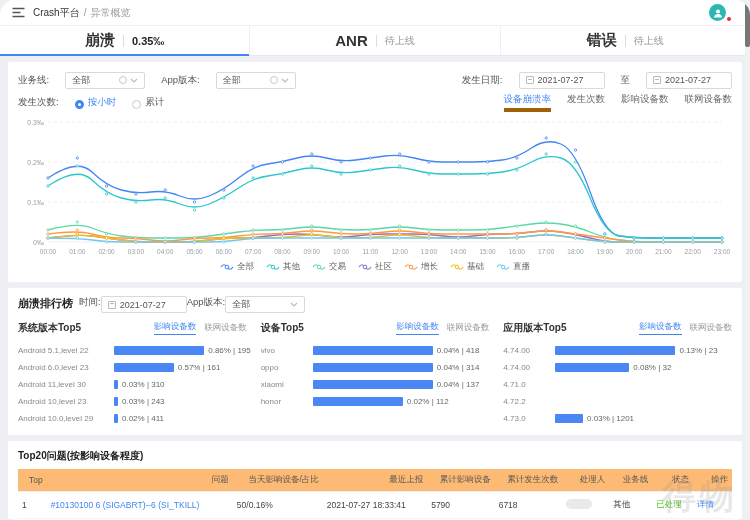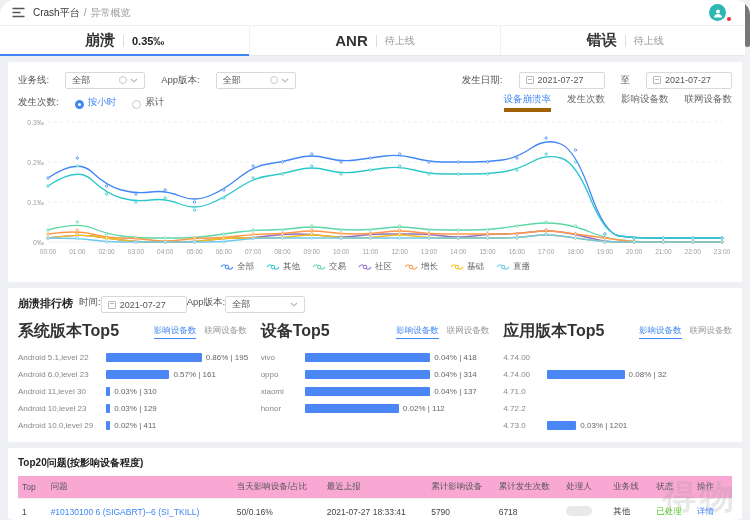--- a/index.html
+++ b/index.html
@@ -41,33 +41,33 @@
   .mtab{color:#666;cursor:pointer;padding-bottom:2px;}
   .mtab.active{color:#4086f4;border-bottom:4px solid #a16207;}
   .chart{width:712px;height:146px;display:block;}
   .legend{display:flex;justify-content:center;gap:12px;align-items:center;font-size:8.5px;color:#666;height:14px;}
   .legend-item{display:flex;align-items:center;gap:3px;cursor:pointer;}
   .rank-header{display:flex;align-items:flex-start;gap:0;margin-bottom:8px;font-size:9.5px;}
   .rank-title{font-size:11px;font-weight:bold;color:#222;margin-right:6px;}
   .panels{display:flex;gap:14px;}
   .panel{flex:1;min-width:0;}
   .panel-head{display:flex;align-items:center;margin-bottom:7px;}
-  .panel-title{font-size:16px;font-weight:bold;color:#333;flex:1;white-space:nowrap;}
+  .panel-title{font-size:10px;font-weight:bold;color:#333;flex:1;white-space:nowrap;}
   .ptab{font-size:8.5px;color:#999;margin-left:8px;cursor:pointer;padding-bottom:1px;white-space:nowrap;}
   .ptab.active{color:#4086f4;border-bottom:1.5px solid #4086f4;}
-  .bar-row{display:flex;align-items:center;height:17px;gap:4px;}
+  .bar-row{display:flex;align-items:center;height:17px;gap:12px;}
   .bar-label{width:84px;font-size:8px;color:#888;white-space:nowrap;overflow:hidden;flex-shrink:0;}
   .panel.narrow .bar-label{width:40px;}
   .bar-zone{flex:1;display:flex;align-items:center;gap:4px;min-width:0;}
   .bar{height:9px;background:#4a87f5;border-radius:1px;flex-shrink:0;}
   .bar-val{font-size:8px;color:#666;white-space:nowrap;}
   .table-card{padding-bottom:0;}
   .table-title{font-size:10px;font-weight:bold;color:#222;margin-bottom:6px;}
   table{width:100%;border-collapse:collapse;table-layout:fixed;font-size:8.5px;}
-  thead th{background:#f9a8d4;color:#555;font-weight:normal;text-align:left;padding:5px 4px;border-bottom:1px solid #f0f0f0;white-space:nowrap;overflow:hidden;}
+  thead th{background:#fdba74;color:#555;font-weight:normal;text-align:right;padding:5px 4px;border-bottom:1px solid #f0f0f0;white-space:nowrap;overflow:hidden;}
   tbody td{padding:7px 4px;border-bottom:1px solid #f5f5f5;color:#444;white-space:nowrap;overflow:hidden;}
   .link{color:#4086f4;cursor:pointer;}
   .status.done{color:#52c41a;}
   .status.pending{color:#ff7e45;}
   .assignee-pill{display:inline-block;width:26px;height:10px;border-radius:5px;background:#e9e9e9;}
   .watermark{position:absolute;right:12px;bottom:0;font-size:34px;font-weight:bold;color:rgba(150,150,150,0.22);letter-spacing:4px;z-index:50;pointer-events:none;}
 </style>
 </head>
 <body>
 
@@ -476,21 +476,21 @@
           <span class="bar-label">Android 11,level 30</span>
           <div class="bar-zone">
               <div class="bar" style="width: 3%;"></div>
               <span class="bar-val">0.03% | 310</span>
             </div>
         </div>
         <div class="bar-row">
           <span class="bar-label">Android 10,level 23</span>
           <div class="bar-zone">
               <div class="bar" style="width: 3%;"></div>
-              <span class="bar-val">0.03% | 129</span>
+              <span class="bar-val">0.03% | 243</span>
             </div>
         </div>
         <div class="bar-row">
           <span class="bar-label">Android 10.0,level 29</span>
           <div class="bar-zone">
               <div class="bar" style="width: 3%;"></div>
               <span class="bar-val">0.02% | 411</span>
             </div>
         </div>
       </div>
@@ -532,20 +532,24 @@
       </div>
 
       <div class="panel narrow">
         <div class="panel-head">
           <span class="panel-title">应用版本Top5</span>
           <span class="ptab active">影响设备数</span>
           <span class="ptab">联网设备数</span>
         </div>
         <div class="bar-row">
           <span class="bar-label">4.74.00</span>
+          <div class="bar-zone">
+              <div class="bar" style="width: 68%;"></div>
+              <span class="bar-val">0.13% | 23</span>
+            </div>
         </div>
         <div class="bar-row">
           <span class="bar-label">4.74.00</span>
           <div class="bar-zone">
               <div class="bar" style="width: 41.8462%;"></div>
               <span class="bar-val">0.08% | 32</span>
             </div>
         </div>
         <div class="bar-row">
           <span class="bar-label">4.71.0</span>

